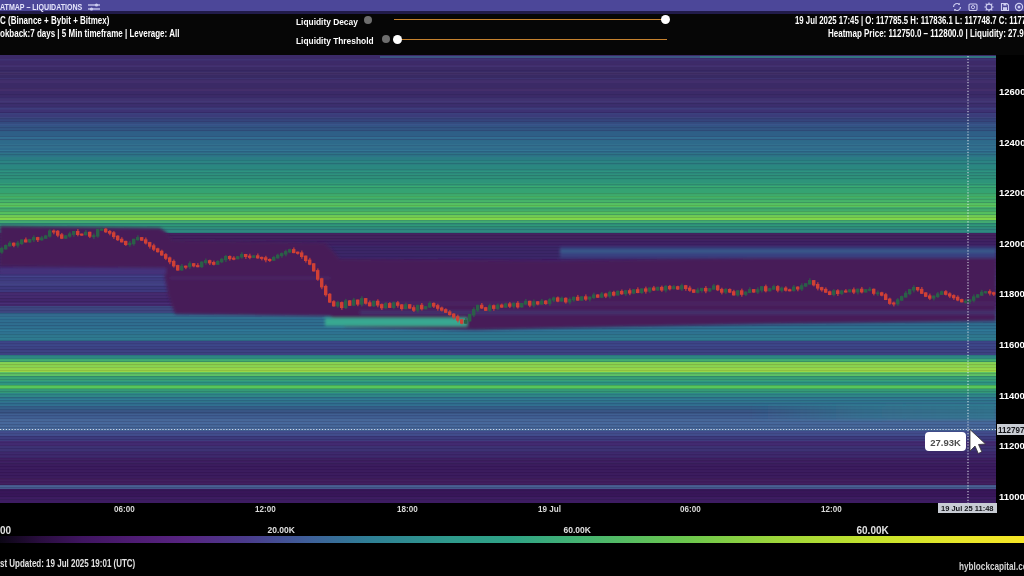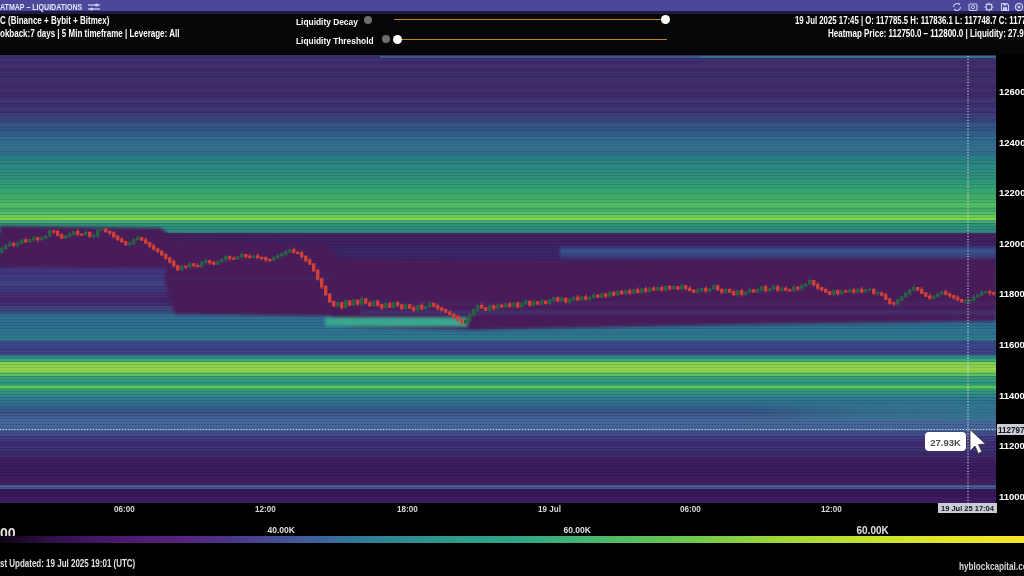--- a/index.html
+++ b/index.html
@@ -869,22 +869,22 @@
 <div class="abs t cx80" style="left:828px;top:28px;font-size:10px">Heatmap Price: 112750.0 – 112800.0 | Liquidity: 27.9</div>
 
 <div class="abs" style="left:0;top:503px;width:1024px;height:32.5px;background:#000"></div>
 <div class="abs t cx95" style="left:113.5px;top:503.5px;font-size:8.5px;color:#d9d9d9">06:00</div>
 <div class="abs t cx95" style="left:254.5px;top:503.5px;font-size:8.5px;color:#d9d9d9">12:00</div>
 <div class="abs t cx95" style="left:396.5px;top:503.5px;font-size:8.5px;color:#d9d9d9">18:00</div>
 <div class="abs t cx95" style="left:538px;top:503.5px;font-size:8.5px;color:#d9d9d9">19 Jul</div>
 <div class="abs t cx95" style="left:679.5px;top:503.5px;font-size:8.5px;color:#d9d9d9">06:00</div>
 <div class="abs t cx95" style="left:820.5px;top:503.5px;font-size:8.5px;color:#d9d9d9">12:00</div>
 <div class="abs" style="left:938px;top:503px;width:59px;height:10px;background:#c8ccd4"></div>
-<div class="abs t" style="left:941px;top:503.5px;font-size:7.5px;color:#14151a">19 Jul 25 17:04</div>
+<div class="abs t" style="left:941px;top:503.5px;font-size:7.5px;color:#14151a">19 Jul 25 11:48</div>
 
-<div class="abs t" style="left:0;top:524.5px;font-size:14px;color:#e0e0e0">00</div>
-<div class="abs t" style="left:267.5px;top:524.5px;font-size:8.5px;color:#e0e0e0">40.00K</div>
+<div class="abs t" style="left:0;top:524.5px;font-size:10px;color:#e0e0e0">00</div>
+<div class="abs t" style="left:267.5px;top:524.5px;font-size:8.5px;color:#e0e0e0">20.00K</div>
 <div class="abs t" style="left:563.5px;top:524.5px;font-size:8.5px;color:#e0e0e0">60.00K</div>
 <div class="abs t" style="left:856.5px;top:524.5px;font-size:10px;color:#e0e0e0">60.00K</div>
 <div class="abs" style="left:0;top:536px;width:1024px;height:6.5px;background:linear-gradient(to right,#0b0614 0%,#2a0e40 4%,#3f1560 8%,#4e1c73 13%,#572481 18%,#4a3b8c 24%,#3f5f9a 30%,#2f7f96 36%,#2f9a8c 44%,#2fa386 50%,#4ab66e 58%,#6cc74e 67%,#9ed63a 76%,#c8e32c 86%,#e8e62a 94%,#f7e626 100%)"></div>
 
 <div class="abs t cx76" style="left:0;top:557px;font-size:10.5px;color:#e2e2e2">st Updated: 19 Jul 2025 19:01 (UTC)</div>
 <div class="abs t cx78" style="left:959px;top:560px;font-size:10.5px;color:#d5d5d5">hyblockcapital.co</div>
 </div>
 </body></html>

